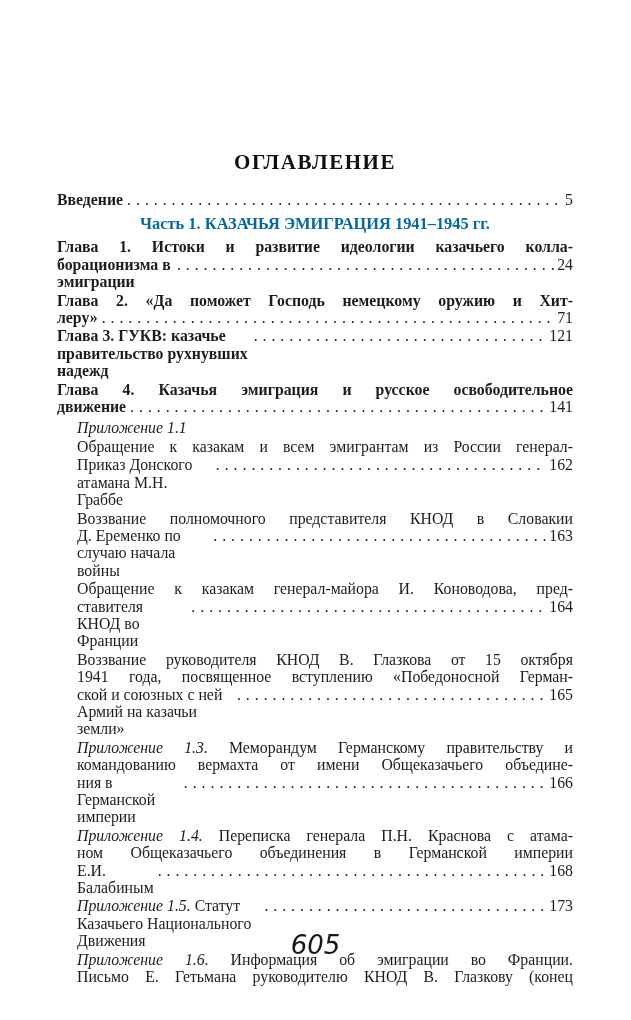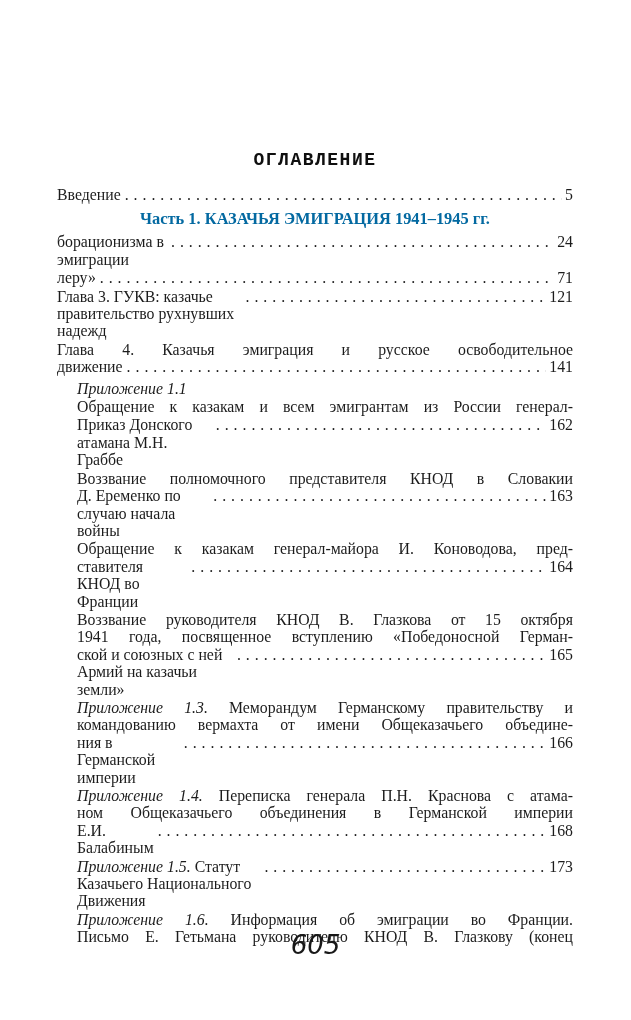--- a/index.html
+++ b/index.html
@@ -16,37 +16,37 @@
     font-family: "Liberation Serif", serif;
     color: #1c1c1c;
   }
   .content {
     position: absolute;
     left: 57px;
     top: 150px;
     width: 516px;
   }
   .toc-title {
-    font-family: Liberation Mono, monospace;
+    font-family: Liberation Serif, serif;
     font-weight: bold;
-    font-size: 18px;
+    font-size: 21px;
     letter-spacing: 1.5px;
     text-align: center;
     color: #0f0f0f;
     margin: 0 0 16px 0;
   }
   .toc { }
   .entry {
     font-size: 15.8px;
     line-height: 17.4px;
     margin: 0 0 1px 0;
   }
   .entry.indent { padding-left: 20px; }
   .entry.bold .tline,
-  .entry.bold .ttext { font-weight: normal; }
+  .entry.bold .ttext { font-weight: bold; }
   .tline { }
   .jline {
     text-align: justify;
     text-align-last: justify;
   }
   .lrow {
     display: flex;
     align-items: baseline;
   }
   .ttext { flex: 0 1 auto; }
@@ -101,27 +101,29 @@
     <div class="toc">
         <div class="entry bold">
           <div class="lrow">
             <span class="ttext">Введение</span>
             <span class="dots"></span>
             <span class="pagenum">5</span>
           </div>
         </div>
         <div class="part-heading">Часть 1. КАЗАЧЬЯ ЭМИГРАЦИЯ 1941–1945 гг.</div>
         <div class="entry bold">
+          <div class="tline jline">Глава 1. Истоки и развитие идеологии казачьего колла-</div>
           <div class="lrow">
             <span class="ttext">борационизма в эмиграции</span>
             <span class="dots"></span>
             <span class="pagenum">24</span>
           </div>
         </div>
         <div class="entry bold">
+          <div class="tline jline">Глава 2. «Да поможет Господь немецкому оружию и Хит-</div>
           <div class="lrow">
             <span class="ttext">леру»</span>
             <span class="dots"></span>
             <span class="pagenum">71</span>
           </div>
         </div>
         <div class="entry bold">
           <div class="lrow">
             <span class="ttext">Глава 3. ГУКВ: казачье правительство рухнувших надежд</span>
             <span class="dots"></span>

